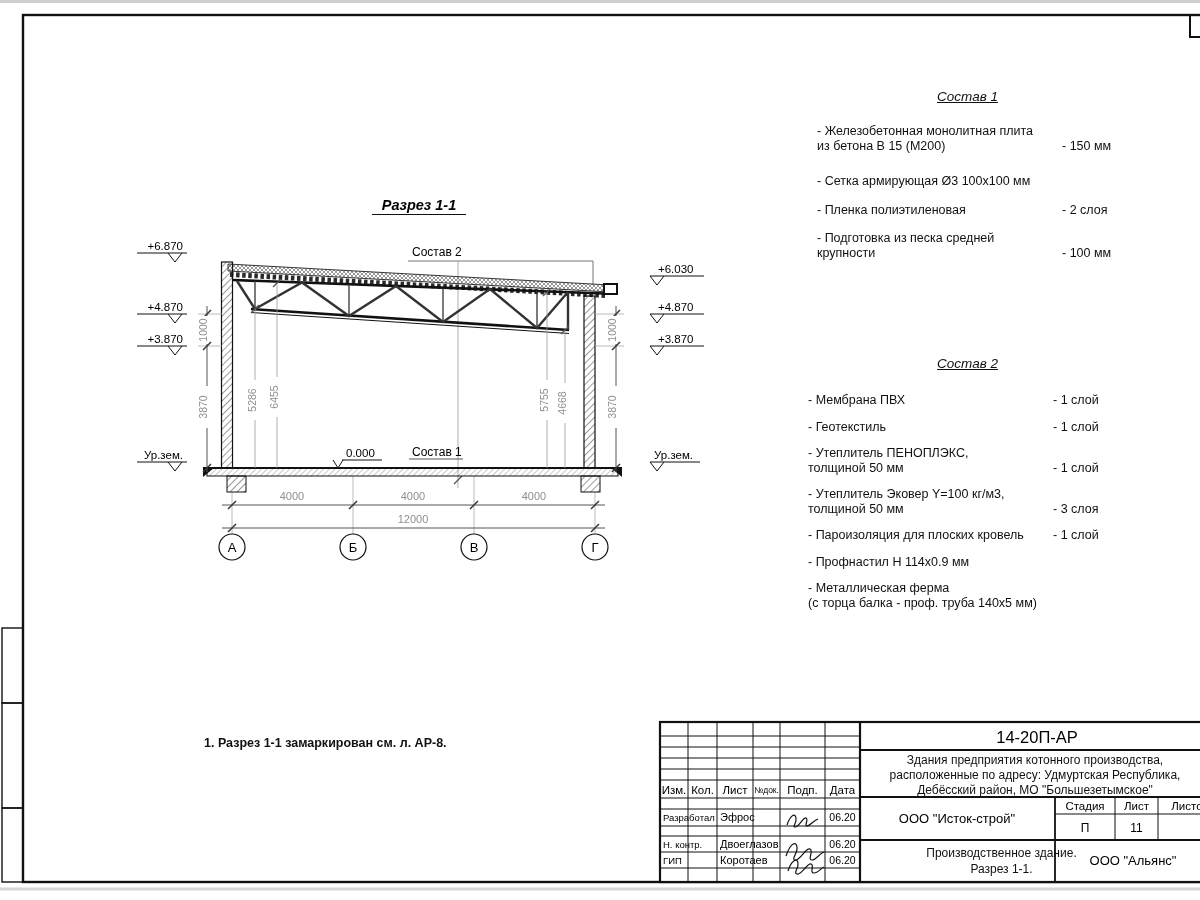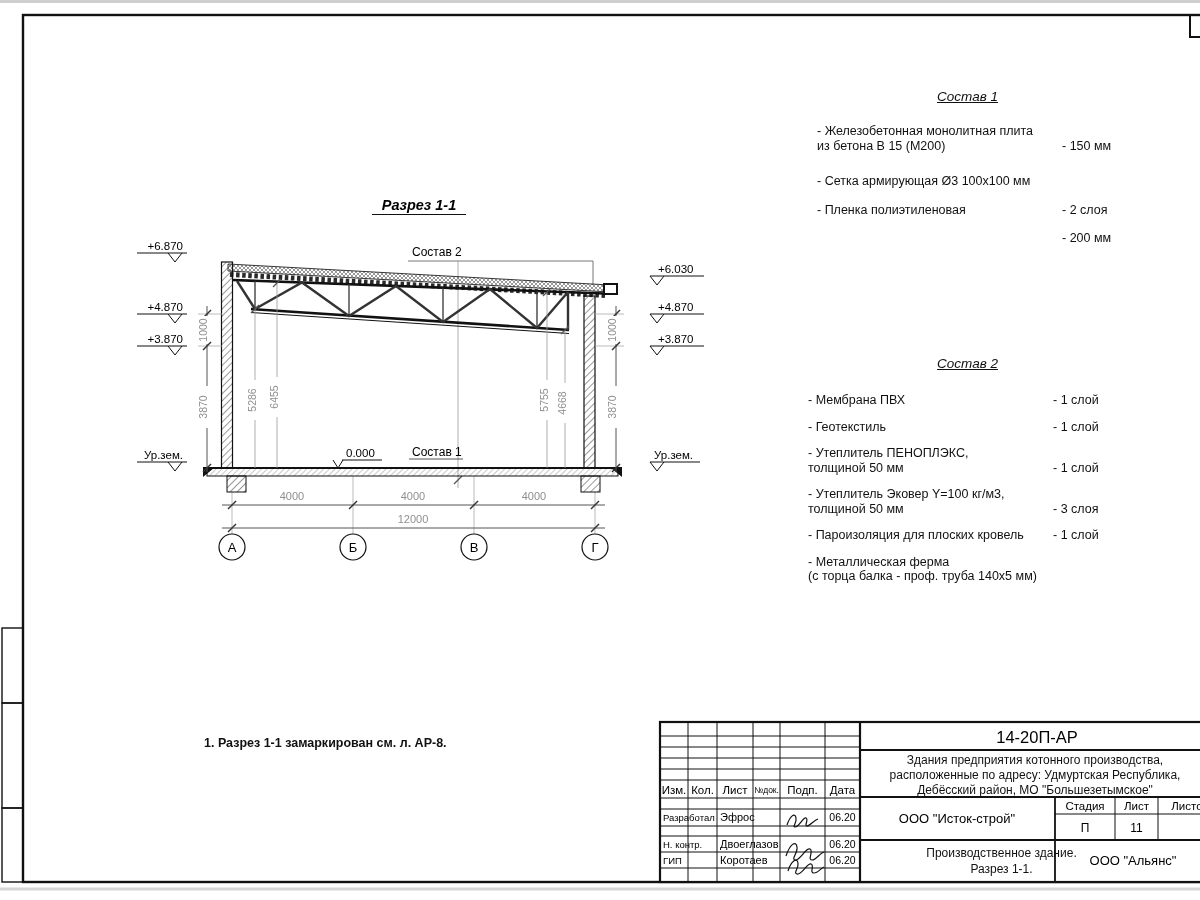--- a/index.html
+++ b/index.html
@@ -296,21 +296,23 @@
       </div>
   <div class="s-item">
         <div class="s-name">- Сетка армирующая Ø3 100х100 мм</div>
         <div class="s-val"></div>
       </div>
   <div class="s-item">
         <div class="s-name">- Пленка полиэтиленовая</div>
         <div class="s-val">-  2 слоя</div>
       </div>
   <div class="s-item">
-        <div class="s-val">- 200 мм</div>
+        <div class="s-name">- Подготовка из песка средней
+крупности</div>
+        <div class="s-val">- 100 мм</div>
       </div>
 </div>
 
 <div class="overlay s-head" style="left:790px;top:356px;width:355px;">Состав 2</div>
 <div class="overlay s-items" id="sostav2-items" style="left:808px;top:393px;width:345px;">
   <div class="s-item">
         <div class="s-name">- Мембрана ПВХ</div>
         <div class="s-val">- 1 слой</div>
       </div>
   <div class="s-item">
@@ -323,20 +325,24 @@
         <div class="s-val">- 1 слой</div>
       </div>
   <div class="s-item">
         <div class="s-name">- Утеплитель Эковер Y=100 кг/м3,
 толщиной 50 мм</div>
         <div class="s-val">- 3 слоя</div>
       </div>
   <div class="s-item">
         <div class="s-name">- Пароизоляция для плоских кровель</div>
         <div class="s-val">- 1 слой</div>
+      </div>
+  <div class="s-item">
+        <div class="s-name">- Профнастил Н 114х0.9 мм</div>
+        <div class="s-val"></div>
       </div>
   <div class="s-item">
         <div class="s-name">- Металлическая ферма
 (с торца балка - проф. труба 140х5 мм)</div>
         <div class="s-val"></div>
       </div>
 </div>
 
 <div class="overlay note" style="left:204px;top:736px;width:420px;">1. Разрез 1-1 замаркирован см. л. АР-8.</div>
 

